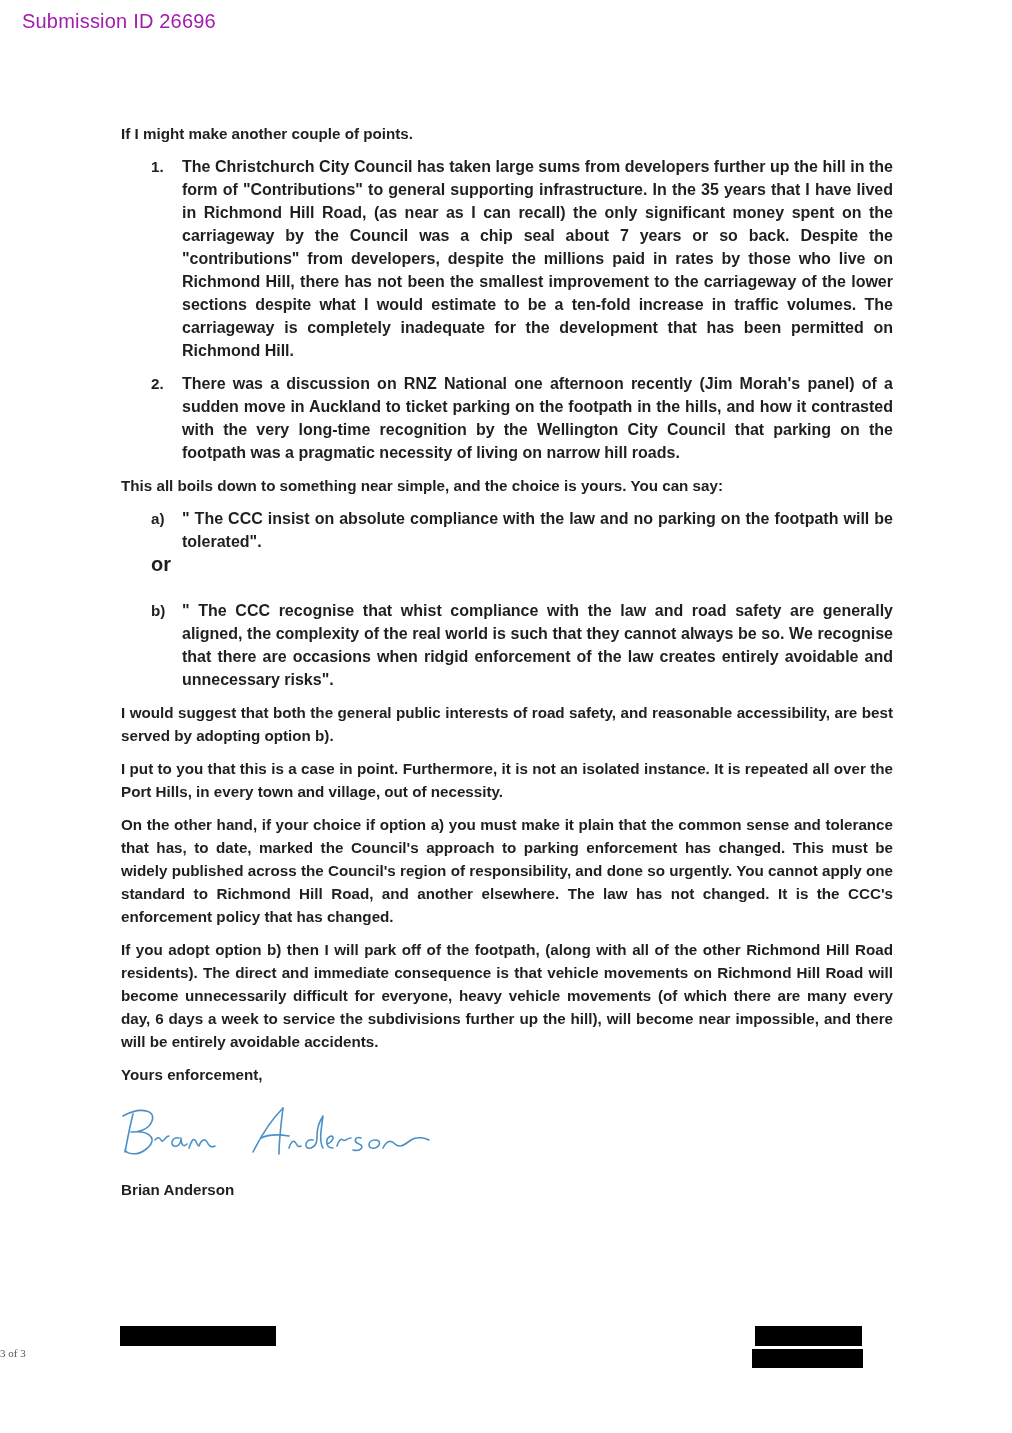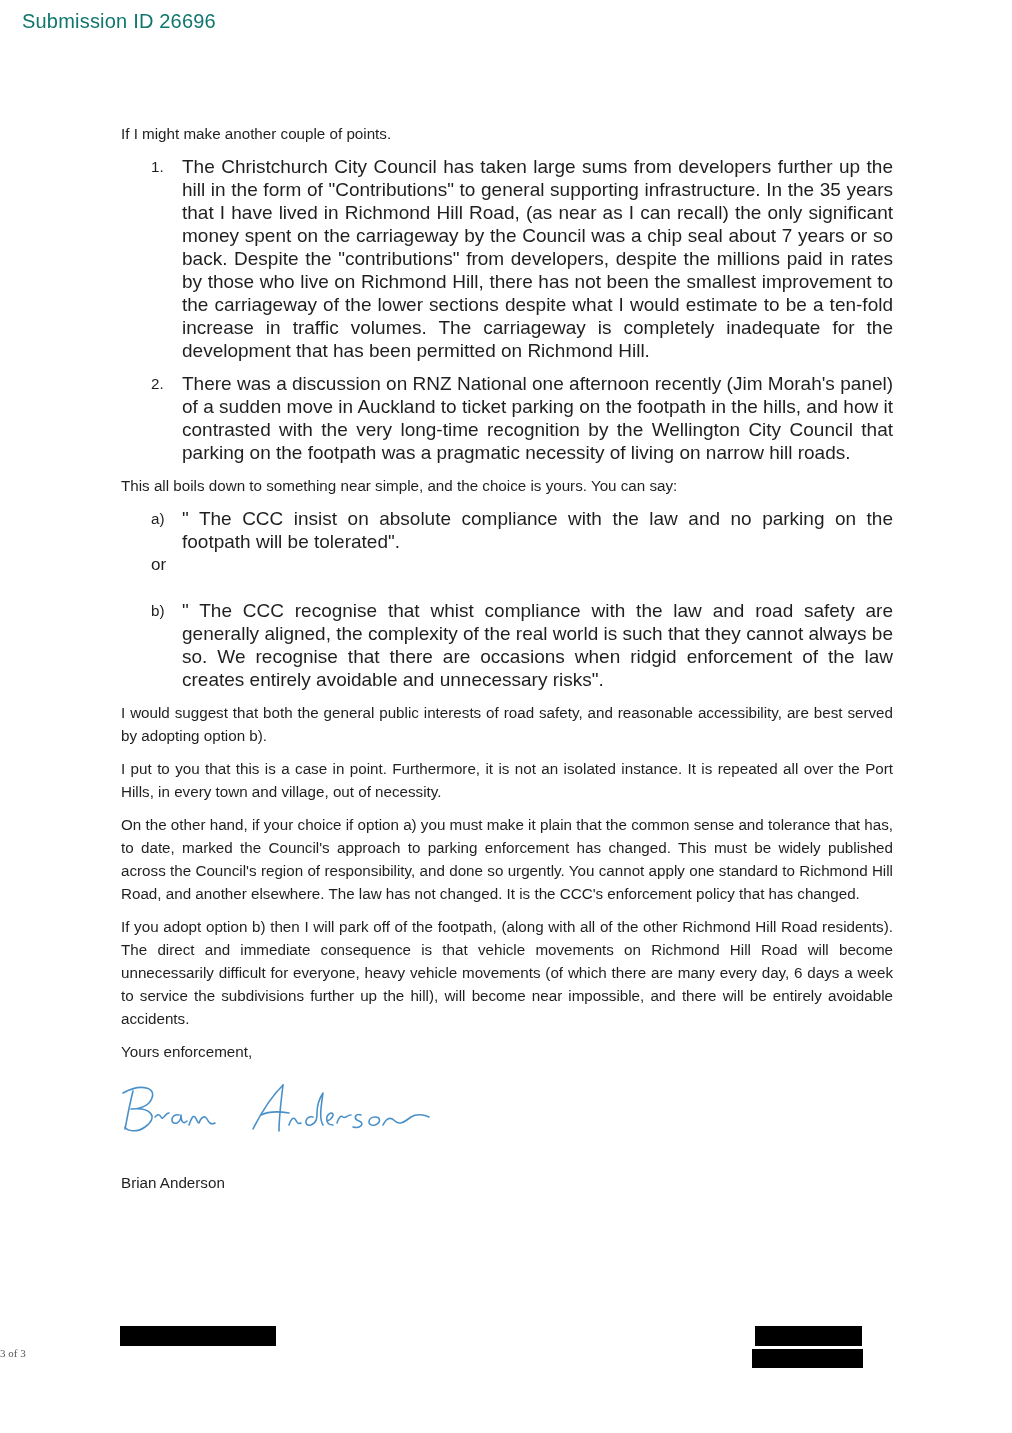--- a/index.html
+++ b/index.html
@@ -1,29 +1,29 @@
 <!DOCTYPE html>
 <html><head>
 <meta charset="utf-8">
 <style>
   html, body { margin: 0; padding: 0; background: #ffffff; }
   body { width: 1012px; height: 1433px; position: relative; overflow: hidden;
          font-family: "Liberation Sans", sans-serif; color: #1f1f1f; }
-  .submission-id { position: absolute; left: 22px; top: 10px; font-size: 20px; color: #0f766e;
+  .submission-id { position: absolute; left: 22px; top: 10px; font-size: 20px; color: #a21caf;
                    font-family: "Liberation Sans", sans-serif; letter-spacing: 0.2px; }
-  .page { position: absolute; left: 121px; top: 122px; width: 772px; }
+  .page { position: absolute; left: 121px; top: 122px; width: 772px; font-weight: bold; }
   .p { font-size: 15.2px; line-height: 23px; text-align: justify; margin: 0 0 10px 0; }
   .p.first { margin-bottom: 10px; }
   .list-item { position: relative; padding-left: 61px; margin: 0 0 10px 0; }
   .list-item .marker { position: absolute; left: 30px; top: 0; font-size: 15.2px; line-height: 23px; }
-  .list-item .text { font-size: 19px; line-height: 23px; text-align: justify; }
-  .or-line { position: relative; padding-left: 30px; font-size: 17px; line-height: 23px; height: 46px; }
+  .list-item .text { font-size: 16px; line-height: 23px; text-align: justify; }
+  .or-line { position: relative; padding-left: 30px; font-size: 20px; line-height: 23px; height: 46px; }
   .signature { margin-top: 14px; height: 78px; position: relative; }
   .signature svg { position: absolute; left: 0; top: 0; }
-  .signer-name { font-size: 15.2px; line-height: 23px; margin-top: 16px; }
+  .signer-name { font-size: 15.2px; line-height: 23px; margin-top: 0; }
   .footer-redact-left { position: absolute; left: 120px; top: 1326px; width: 156px; height: 20px; background: #000; }
   .footer-page { position: absolute; left: 0; width: 1012px; top: 1331px; 
                  font-family: "Liberation Serif", serif; font-size: 11px; color: #555; margin-top: 16px; }
   .footer-redact-r1 { position: absolute; left: 755px; top: 1326px; width: 107px; height: 20px; background: #000; }
   .footer-redact-r2 { position: absolute; left: 752px; top: 1349px; width: 111px; height: 19px; background: #000; }
 </style>
 </head>
 <body>
 
 <div class="submission-id">Submission ID 26696</div>

